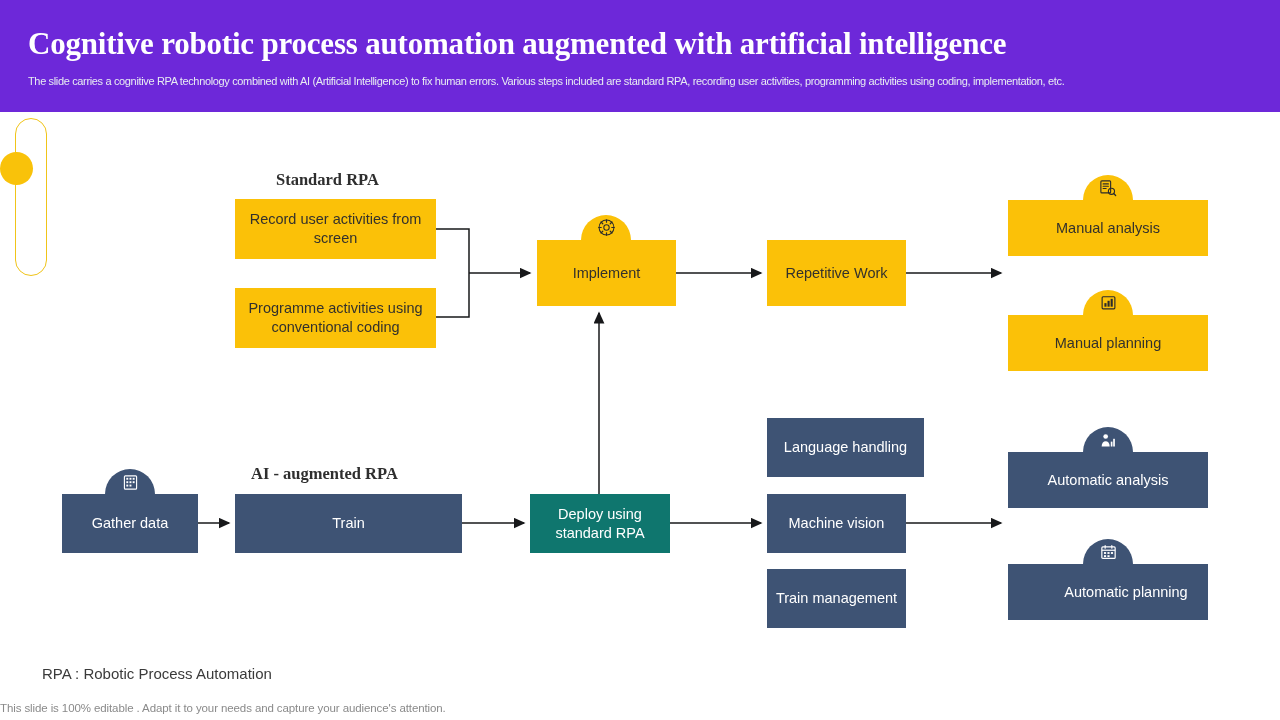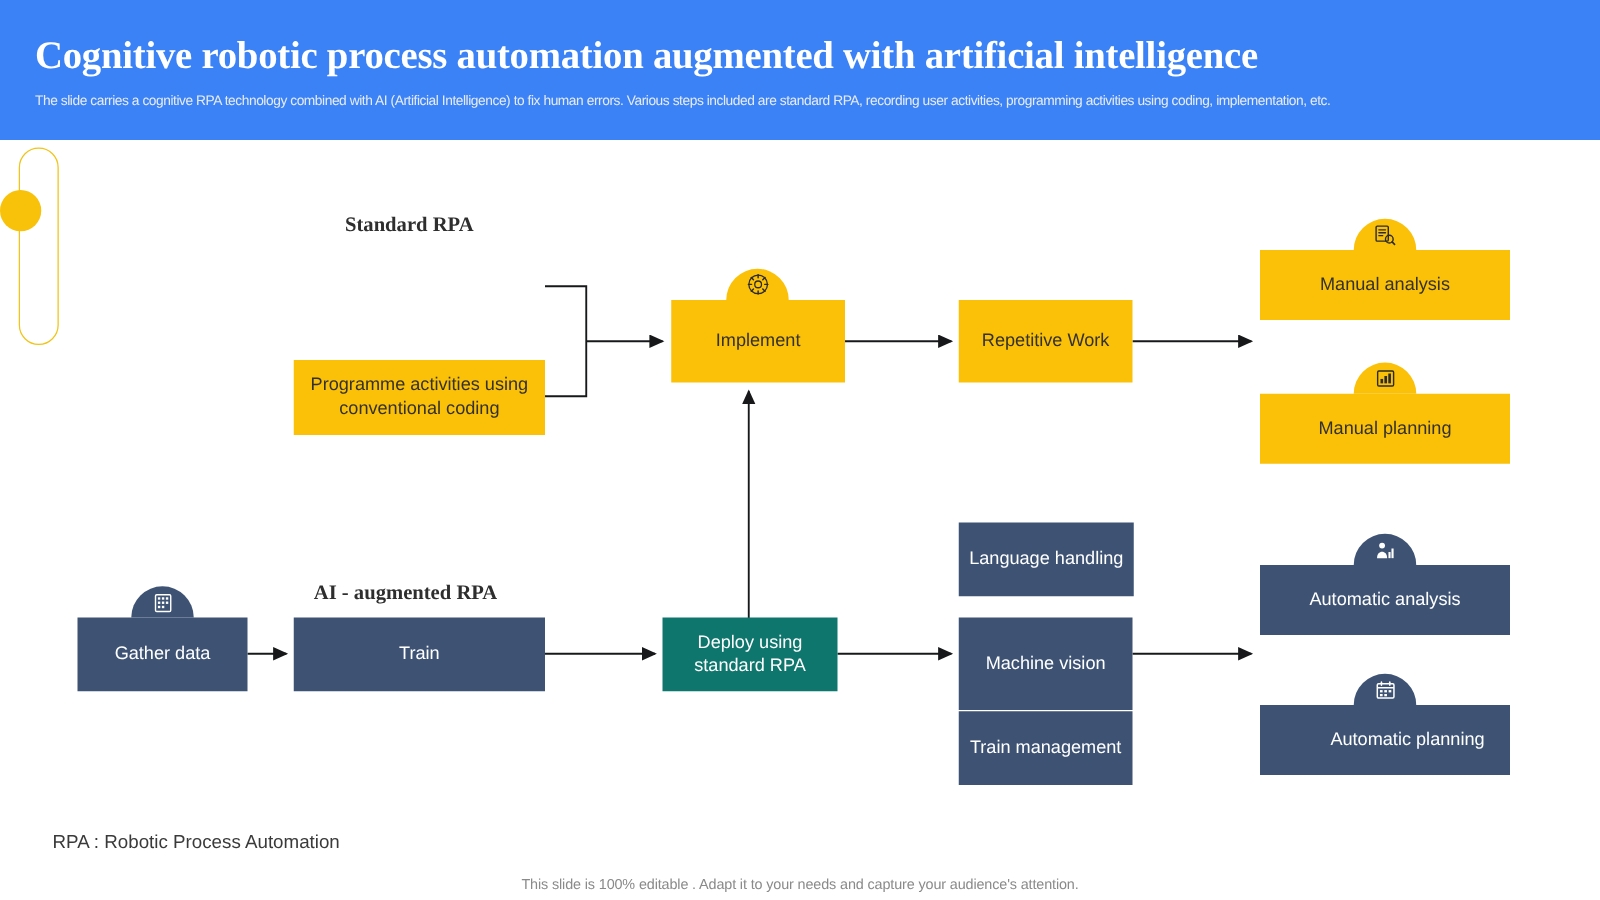--- a/index.html
+++ b/index.html
@@ -7,21 +7,21 @@
     width: 1280px; height: 720px;
     background: #ffffff;
     font-family: "Liberation Sans", sans-serif;
     overflow: hidden;
   }
   #slide { position: relative; width: 1280px; height: 720px; background: #ffffff; }
 
   
   .header {
     position: absolute; left: 0; top: 0; width: 1280px; height: 112px;
-    background: #3b82f6;
+    background: #6d28d9;
   }
   .header-title {
     position: absolute; left: 28px; top: 24px; width: 1220px;
     font-family: "Liberation Serif", serif;
     font-weight: bold; font-size: 31px; line-height: 40px;
     color: #ffffff; letter-spacing: -0.2px;
   }
   .header-sub {
     position: absolute; left: 28px; top: 74px; width: 1230px;
     font-family: "Liberation Sans", sans-serif;
@@ -71,21 +71,21 @@
   
   .wires { position: absolute; left: 0; top: 0; width: 1280px; height: 720px; pointer-events: none; }
 
   
   .footnote {
     position: absolute; left: 42px; top: 665px;
     font-size: 15px; color: #3a3a3a; white-space: nowrap;
   }
   .footer-note {
     position: absolute; left: 0; top: 702px; width: 1280px;
-    text-align: center; font-size: 11.5px; color: #8a8a8a; letter-spacing: -0.1px;
+    text-align: left; font-size: 11.5px; color: #8a8a8a; letter-spacing: -0.1px;
   }
 </style>
 </head>
 <body>
 
 <div id="slide">
 
   <div class="header">
     <div class="header-title">Cognitive robotic process automation augmented with artificial intelligence</div>
     <div class="header-sub">The slide carries a cognitive RPA technology combined with AI (Artificial Intelligence) to fix human errors. Various steps included are standard RPA, recording user activities, programming activities using coding, implementation, etc.</div>
@@ -118,20 +118,21 @@
 
       <path d="M906,523 L1001,523" marker-end="url(#ah)"></path>
 
       <path d="M599,497 L599,313" marker-end="url(#ah)"></path>
     </g>
   </svg>
 
   <div class="section-title" style="left:276px; top:170px;">Standard RPA</div>
   <div class="section-title" style="left:251px; top:464px;">AI - augmented RPA</div>
 
+  <div class="node yellow" style="left:235px; top:199px; width:201px; height:60px;">Record user activities from screen</div>
 
   <div class="node yellow" style="left:235px; top:288px; width:201px; height:60px;">Programme activities using conventional  coding</div>
 
   <div class="badge yellow" style="left:581px; top:215px;">
     <svg width="19" height="19" viewBox="0 0 24 24">
       <circle cx="12" cy="12" r="9.4" fill="none" stroke="#2b2b2b" stroke-width="1.3"></circle>
       <circle cx="12" cy="12" r="3.4" fill="none" stroke="#2b2b2b" stroke-width="1.3"></circle>
       <g stroke="#2b2b2b" stroke-width="1.5" stroke-linecap="round">
         <path d="M12 2.2 L12 5.3"></path>
           <path d="M12 18.7 L12 21.8"></path>
@@ -184,27 +185,27 @@
         <rect x="6.1" y="10.2" width="2.7" height="2.7"></rect>
         <rect x="10.6" y="10.2" width="2.7" height="2.7"></rect>
         <rect x="15.1" y="10.2" width="2.7" height="2.7"></rect>
         <rect x="6.1" y="15" width="2.7" height="2.7"></rect>
         <rect x="10.6" y="15" width="2.7" height="2.7"></rect>
       </g>
     </svg>
   </div>
   <div class="node blue" style="left:62px; top:494px; width:136px; height:59px;">Gather data</div>
 
-  <div class="node blue" style="left:235px; top:494px; width:201px; height:59px;">Train</div>
+  <div class="node blue" style="left:235px; top:494px; width:227px; height:59px;">Train</div>
 
   <div class="node blue-light" style="left:530px; top:494px; width:140px; height:59px;">Deploy using standard RPA</div>
 
-  <div class="node blue" style="left:767px; top:418px; width:140px; height:59px;">Language handling</div>
-
-  <div class="node blue" style="left:767px; top:494px; width:139px; height:74px;">Machine vision</div>
+  <div class="node blue" style="left:767px; top:418px; width:157px; height:59px;">Language handling</div>
+
+  <div class="node blue" style="left:767px; top:494px; width:139px; height:59px;">Machine vision</div>
 
   <div class="node blue" style="left:767px; top:569px; width:139px; height:59px;">Train management</div>
 
   <div class="badge blue" style="left:1083px; top:427px;">
     <svg width="17" height="17" viewBox="0 0 24 24">
       <circle cx="8" cy="6.3" r="3.3" fill="#ffffff"></circle>
       <path d="M2.3 20.5 C2.3 15.6 5 13.2 8 13.2 C11 13.2 13.7 15.6 13.7 20.5 Z" fill="#ffffff"></path>
       <g fill="#ffffff">
         <rect x="15.2" y="13.6" width="2.4" height="6.9"></rect>
         <rect x="18.6" y="9.6" width="2.4" height="10.9"></rect>

